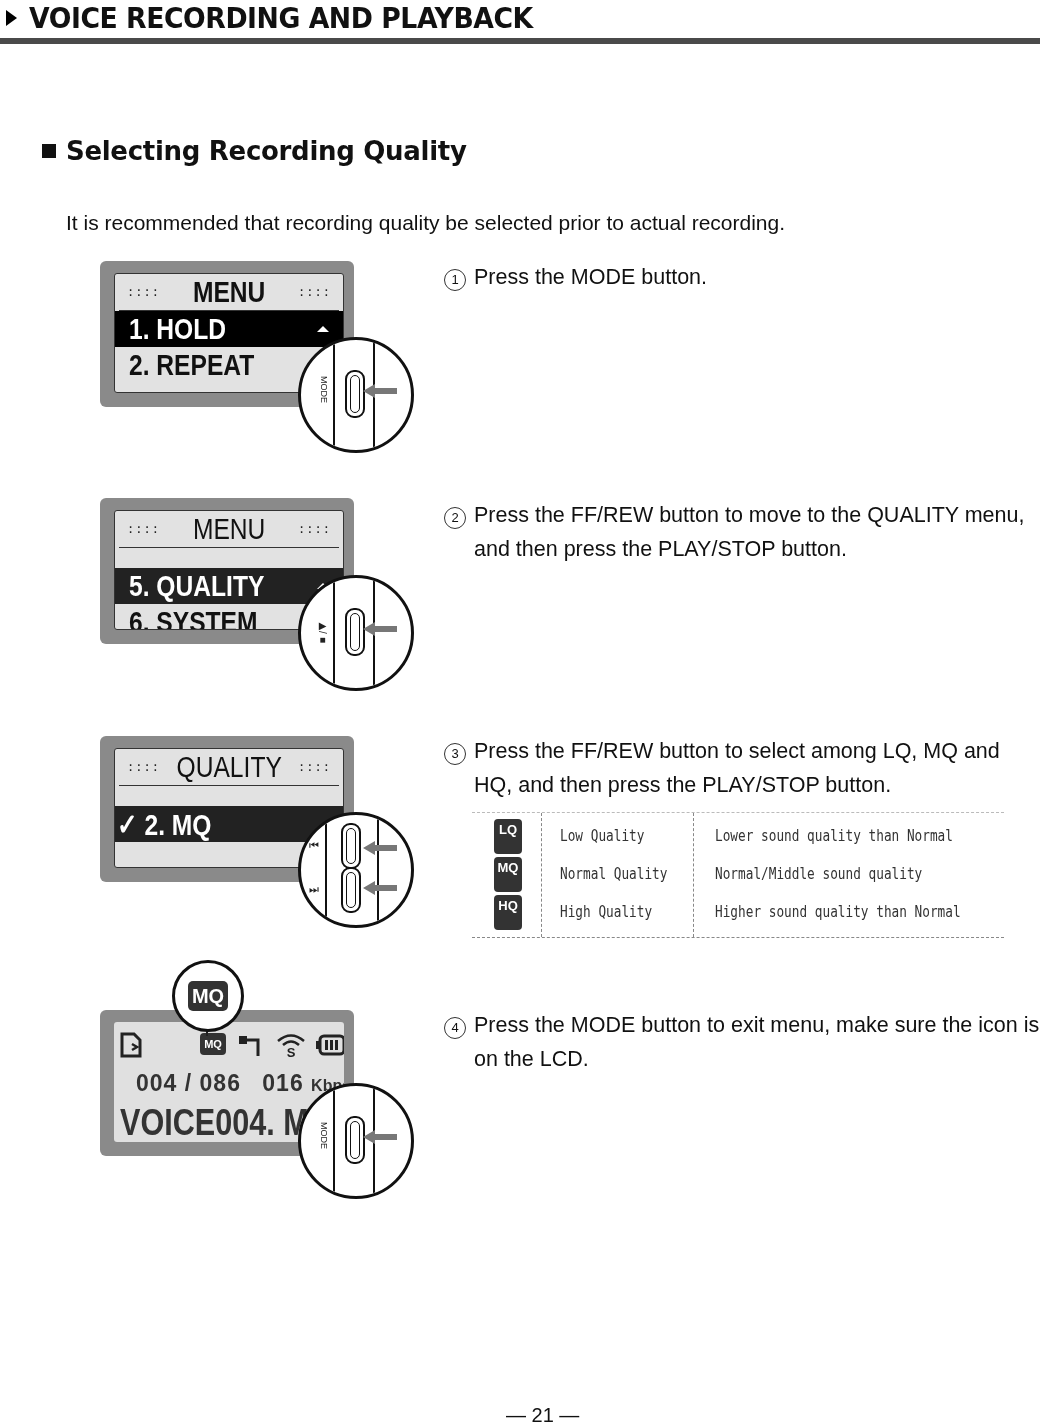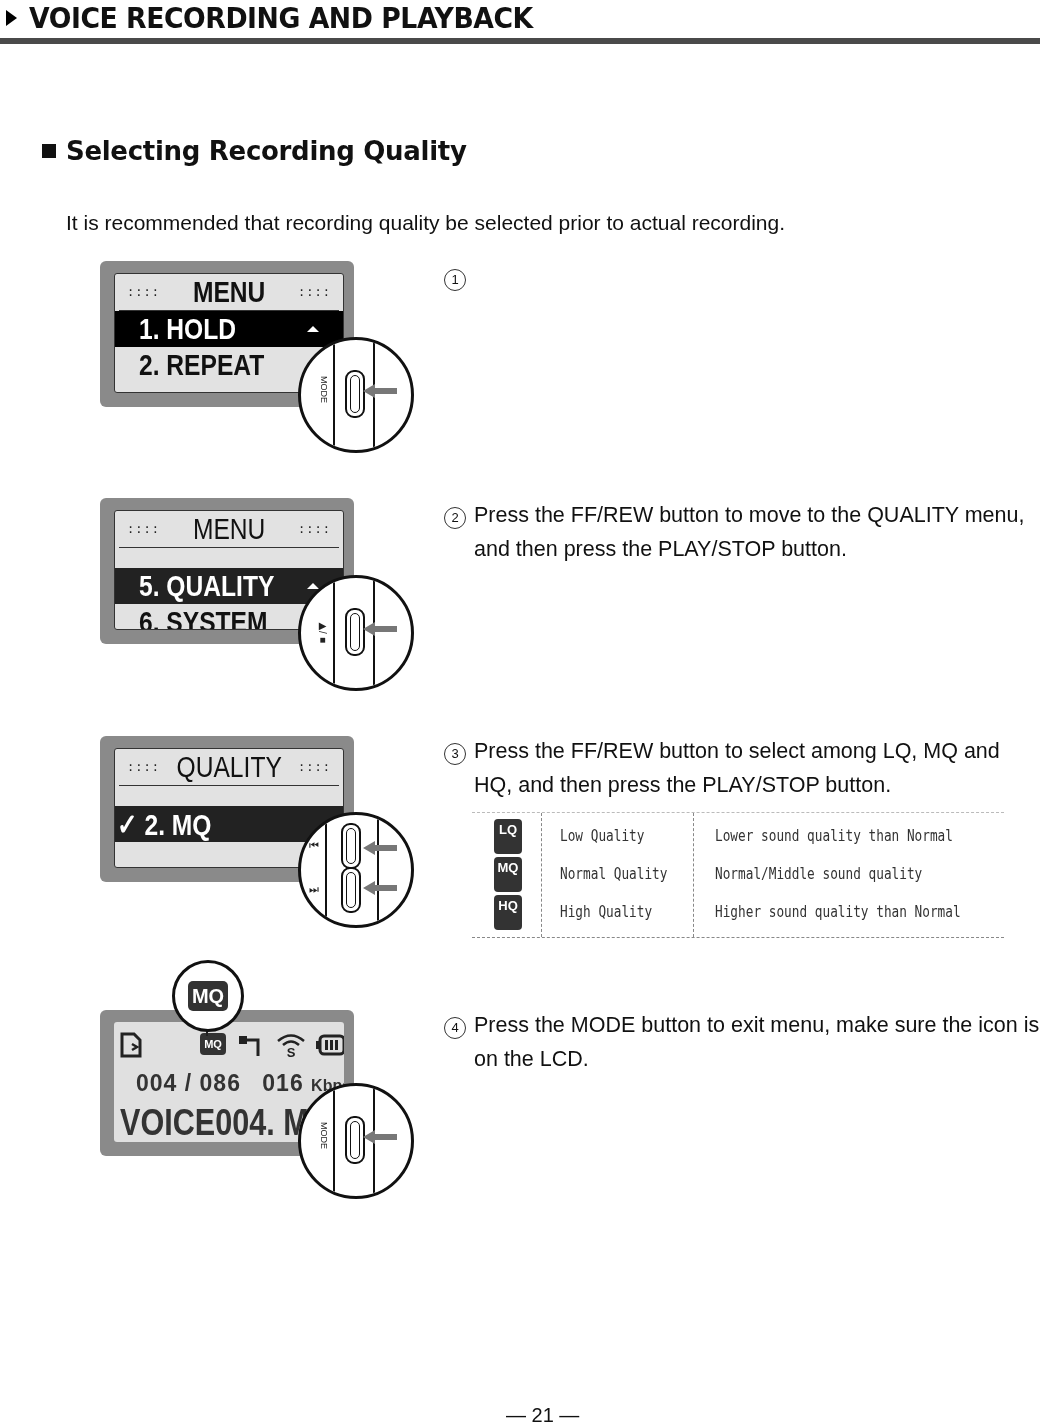--- a/index.html
+++ b/index.html
@@ -17,21 +17,21 @@
   .sec-desc{left:66px;top:176px;font-size:21px;margin-top:35px;}
   
   .step{left:444px;display:flex;gap:8px;font-size:21.5px;line-height:34px;width:600px;}
   .step .num{flex:none;width:20px;height:20px;border:1px solid #333;border-radius:50%;font-size:13px;line-height:20px;text-align:center;margin-top:9px;}
   
   .lcd{position:absolute;left:100px;width:254px;height:146px;background:#8a8a8a;border-radius:6px;}
   .lcd .screen{position:absolute;left:14px;top:12px;right:10px;bottom:14px;background:#e2e2e2;border:1.5px solid #333;border-radius:3px;overflow:hidden;}
   .lcd .head{height:36px;display:flex;align-items:center;justify-content:space-between;padding:0 8px;border-bottom:1.5px solid #333;margin:0 4px;}
   .lcd .dots{font-family:"DejaVu Sans Mono",monospace;font-size:12px;letter-spacing:1px;color:#222;}
   .lcd .htxt{font-family:"Liberation Sans",sans-serif;font-size:30px;transform:scaleX(0.82);}
-  .lcd .row{height:36px;display:flex;align-items:center;padding:0 24px;font-weight:bold;font-size:30px;transform-origin:left center;justify-content:space-between;}
+  .lcd .row{height:36px;display:flex;align-items:center;padding:0 14px;font-weight:bold;font-size:30px;transform-origin:left center;justify-content:space-between;}
   .lcd .row .lbl{transform:scaleX(0.82);transform-origin:left center;display:inline-block;}
   .lcd .row.sel{background:#222;color:#fff;margin-top:20px;}
   .lcd .row.selb{background:#000;color:#fff;}
   .caret{width:0;height:0;border-left:6px solid transparent;border-right:6px solid transparent;border-bottom:6px solid currentColor;}
   
   .mag{position:absolute;width:110px;height:110px;border:3px solid #111;border-radius:50%;background:#fff;overflow:hidden;}
   .mag .l1{position:absolute;left:32px;top:-5px;width:2px;height:125px;background:#111;}
   .mag .l2{position:absolute;left:72px;top:-5px;width:2px;height:125px;background:#111;}
   .mag .btn{position:absolute;left:44px;top:30px;width:16px;height:44px;border:2px solid #111;border-radius:9px;background:#fff;}
   .mag .btn .inner{position:absolute;left:3px;top:3px;right:3px;bottom:3px;border:1.5px solid #111;border-radius:6px;}
@@ -57,20 +57,21 @@
 <div class="abs hdr-rule"></div>
 
 <div class="abs sec-title">
   <span class="sq"></span>
   <span class="txt">Selecting Recording Quality</span>
 </div>
 <div class="abs sec-desc">It is recommended that recording quality be selected prior to actual recording.</div>
 
 <div class="abs step" style="top:260px;">
   <span class="num">1</span>
+  <span>Press the MODE button.</span>
 </div>
 <div class="abs step" style="top:498px;width:590px;">
   <span class="num">2</span>
   <span>Press the FF/REW button to move to the QUALITY menu, and then press the PLAY/STOP button.</span>
 </div>
 <div class="abs step" style="top:734px;width:590px;">
   <span class="num">3</span>
   <span>Press the FF/REW button to select among LQ, MQ and HQ, and then press the PLAY/STOP button.</span>
 </div>
 <div class="abs step" style="top:1008px;width:598px;">

